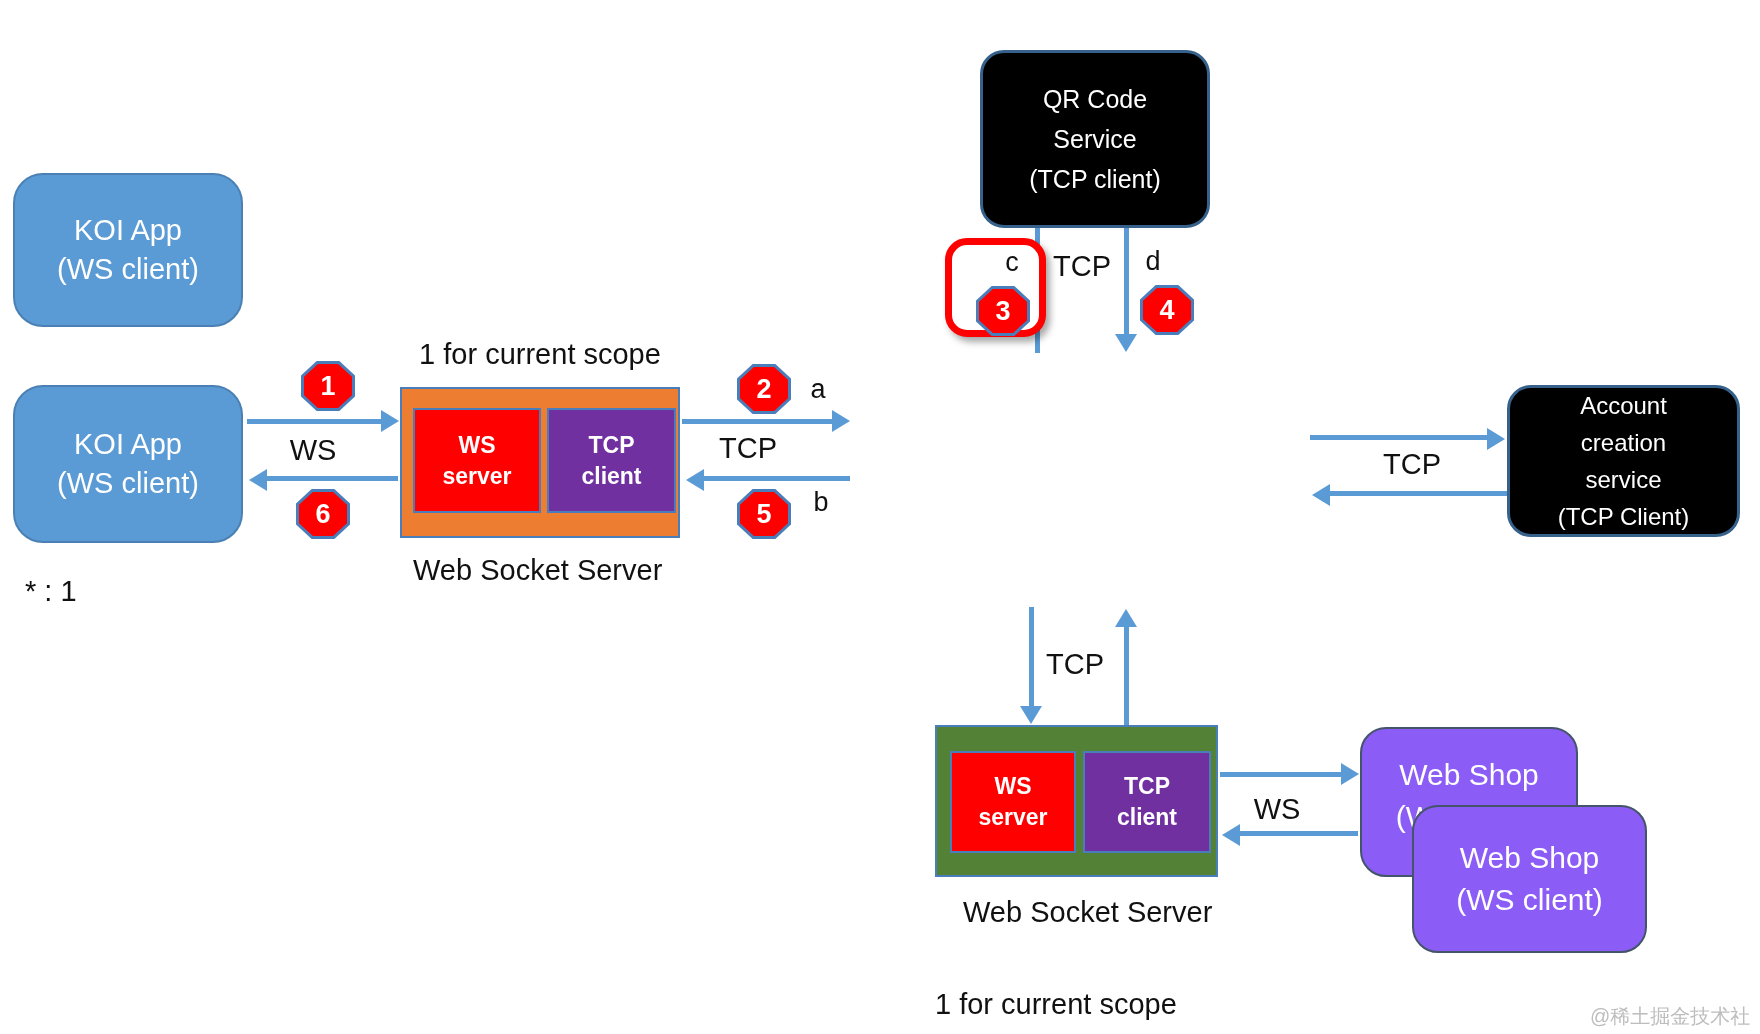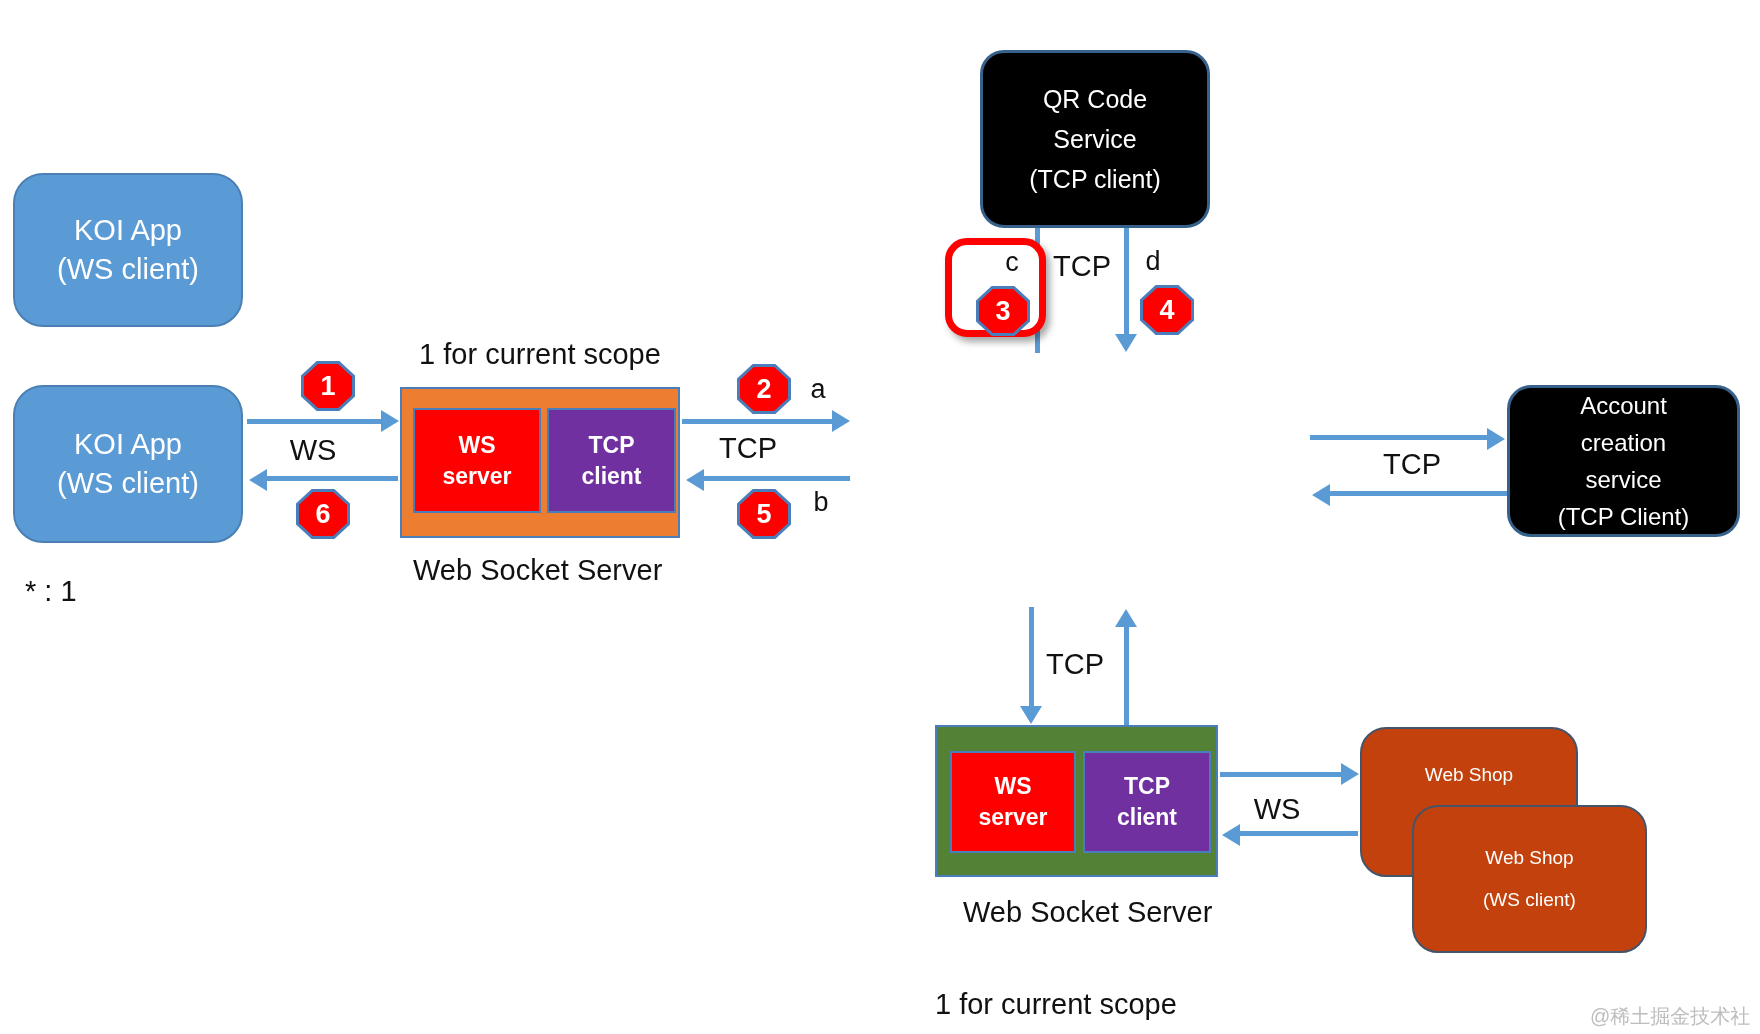--- a/index.html
+++ b/index.html
@@ -17,22 +17,22 @@
   .qr-text{font-size:25px;line-height:40px;}
   .acct-text{font-size:24px;line-height:37px;}
   .container-box{position:absolute;box-sizing:border-box;border:2px solid #4a7ebb;z-index:2;}
   .orange{background:#ed7d31;}
   .olive{background:#538135;}
   .inner-box{position:absolute;box-sizing:border-box;border:2px solid #4a7ebb;color:#fff;
              display:flex;flex-direction:column;align-items:center;justify-content:center;
              text-align:center;font-weight:bold;font-size:23px;line-height:31px;z-index:3;}
   .inner-red{background:#fe0000;}
   .inner-purple{background:#7030a0;}
-  .green-node{background:#c2410c;border:2px solid #44546a;color:#fff;border-radius:26px;
-              font-size:19px;line-height:42px;}
+  .green-node{background:#8b5cf6;border:2px solid #44546a;color:#fff;border-radius:26px;
+              font-size:30px;line-height:42px;}
 
   
   .sh{position:absolute;background:#5b9bd5;z-index:1;}
   .sh-h{height:5px;}
   .sh-v{width:5px;}
   .hr{position:absolute;width:0;height:0;border-top:11px solid transparent;
       border-bottom:11px solid transparent;border-left:18px solid #5b9bd5;z-index:1;}
   .hl{position:absolute;width:0;height:0;border-top:11px solid transparent;
       border-bottom:11px solid transparent;border-right:18px solid #5b9bd5;z-index:1;}
   .hu{position:absolute;width:0;height:0;border-left:11px solid transparent;

